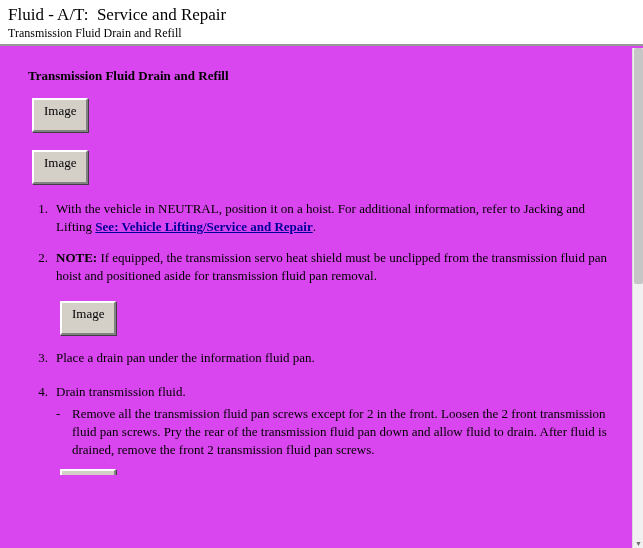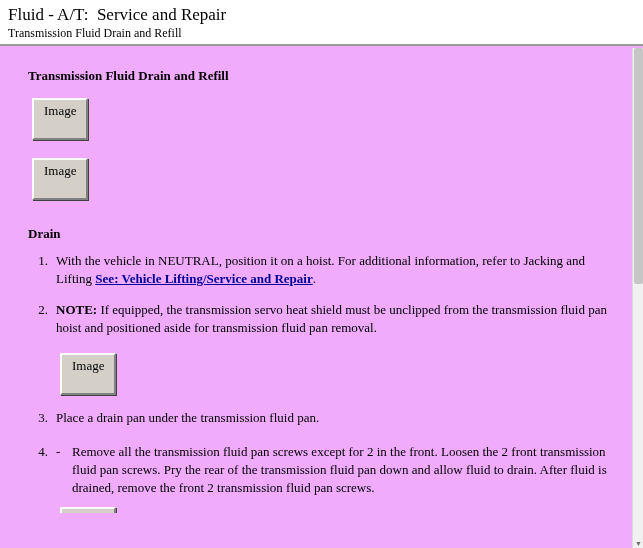--- a/index.html
+++ b/index.html
@@ -11,21 +11,21 @@
     height: 548px;
     background: #ffffff;
     font-family: "Liberation Serif", serif;
     overflow: hidden;
   }
   .page {
     position: relative;
     width: 643px;
     height: 548px;
     box-sizing: border-box;
-    background: #f0abfc;
+    background: #d946ef;
   }
   
   .header {
     position: relative;
     background: #ffffff;
     border-bottom: 2px solid #9a9a9a;
     padding: 4px 8px 3px 8px;
     box-sizing: border-box;
     height: 46px;
   }
@@ -69,21 +69,21 @@
     font-weight: bold;
     color: #000000;
     margin: 26px 0 10px 0;
   }
   
   .img-btn {
     display: inline-block;
     border: 2px solid;
     border-color: #ffffff #828282 #828282 #ffffff;
     background: #d4d0c8;
-    padding: 3px 10px 20px 10px;
+    padding: 3px 10px 12px 10px;
     font-family: "Liberation Serif", serif;
     font-size: 13px;
     color: #000000;
     margin: 2px 0 0 4px;
     box-shadow: 1px 1px 0 #404040;
     line-height: 15px;
   }
   .img-btn-wrap { margin-bottom: 16px; }
   .img-btn-wrap.tight { margin-bottom: 14px; }
 
@@ -193,44 +193,44 @@
       <div class="doc-title">Transmission Fluid Drain and Refill</div>
 
       <div class="img-btn-wrap">
         <span class="img-btn">Image</span>
       </div>
 
       <div class="img-btn-wrap">
         <span class="img-btn">Image</span>
       </div>
 
-      <div class="section-head">Drain</div>
 
       <ol class="steps">
 
         <li>
           <span class="num">1.</span>
           <span class="step-text"><span>With the vehicle in NEUTRAL, position it on a hoist. For additional information, refer to Jacking and Lifting </span><a class="xref" href="#">See: Vehicle Lifting/Service and Repair</a><span>.</span></span>
         </li>
 
         <li>
           <span class="num">2.</span>
           <span class="step-text"><span class="bold">NOTE:</span><span> If equipped, the transmission servo heat shield must be unclipped from the transmission fluid pan hoist and positioned aside for transmission fluid pan removal.</span></span>
           <div class="img-btn-wrap tight" style="margin-top:14px;">
             <span class="img-btn">Image</span>
           </div>
         </li>
 
         <li style="margin-bottom:16px;">
           <span class="num">3.</span>
-          <span class="step-text">Place a drain pan under the transmission fluid pan.</span>
+          <span class="step-text">Place a drain pan under the information fluid pan.</span>
         </li>
 
         <li style="margin-bottom:4px;">
           <span class="num">4.</span>
+          <span class="step-text">Drain transmission fluid.</span>
           <ul class="dash">
             <li>
               <span class="dash-mark">-</span>
               <span>Remove all the transmission fluid pan screws except for 2 in the front. Loosen the 2 front transmission fluid pan screws. Pry the rear of the transmission fluid pan down and allow fluid to drain. After fluid is drained, remove the front 2 transmission fluid pan screws.</span>
             </li>
           </ul>
           <div class="img-btn-wrap" style="margin-top:8px; height:8px; overflow:hidden;">
             <span class="img-btn cut-btn">Image</span>
           </div>
         </li>

